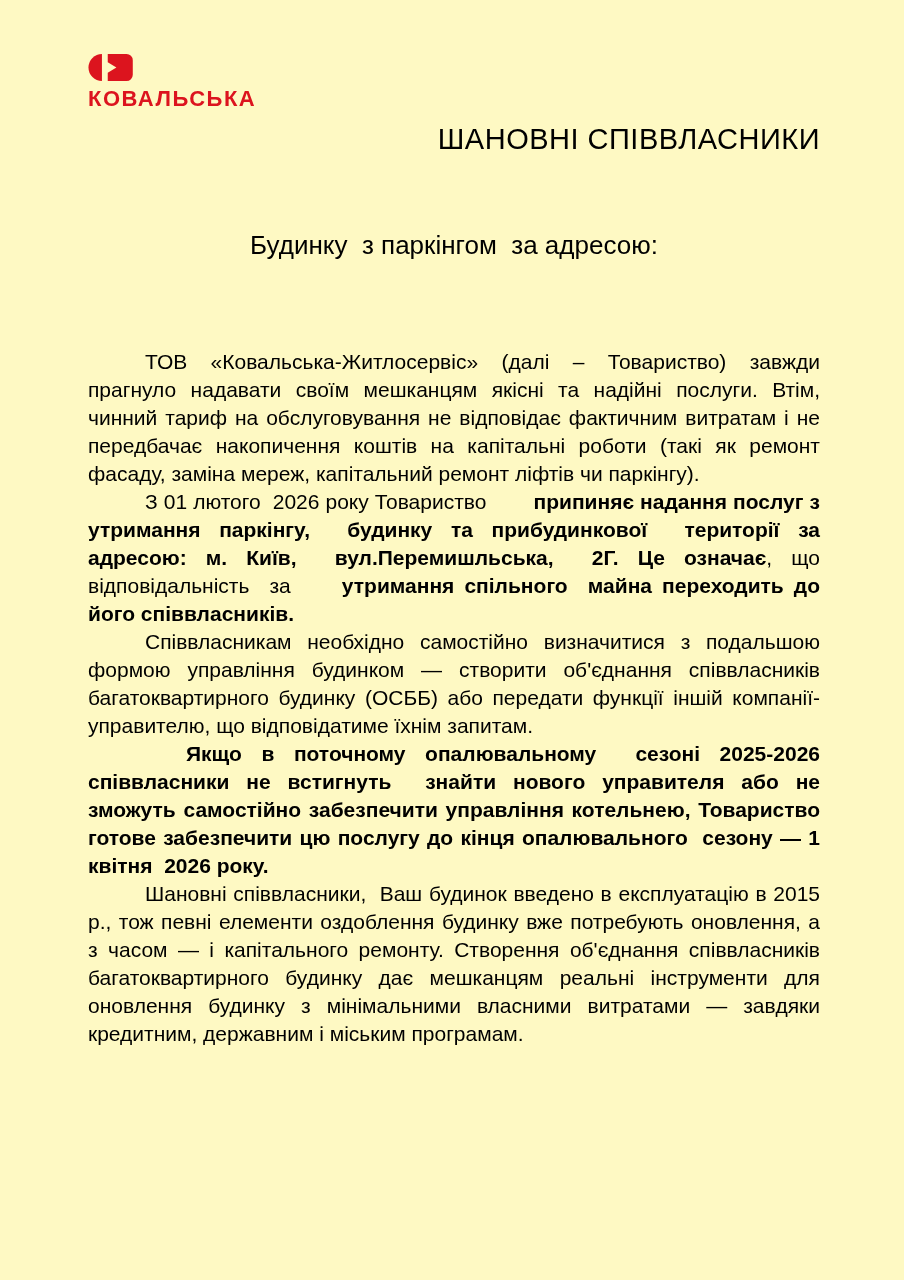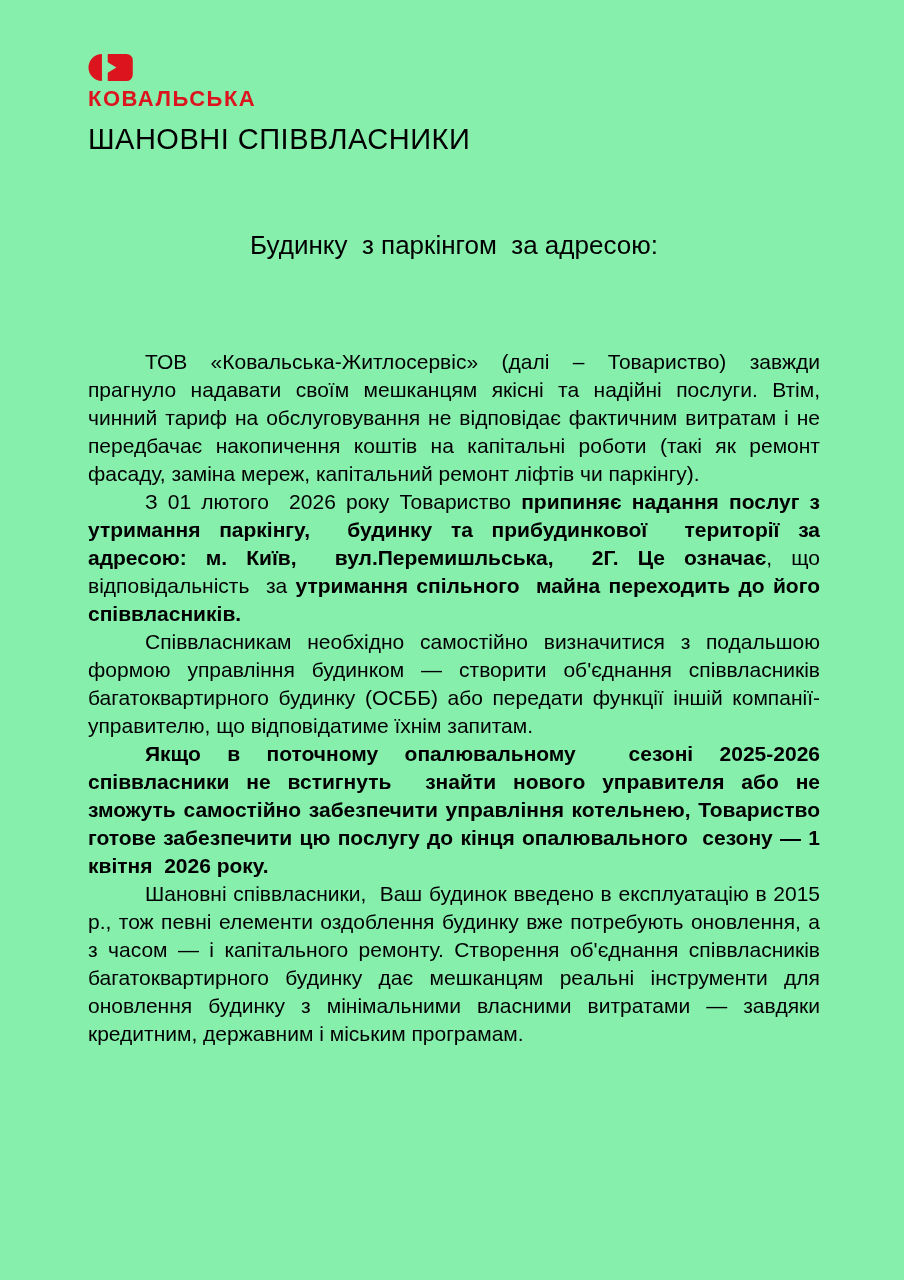--- a/index.html
+++ b/index.html
@@ -6,41 +6,41 @@
     margin: 0;
     padding: 0;
     background: #ffffff;
   }
   .page {
     position: relative;
     width: 904px;
     height: 1280px;
     box-sizing: border-box;
     padding: 52px 84px 0 88px;
-    background: #86efac;
+    background: #fef9c3;
     color: #000000;
     font-family: "Liberation Sans", sans-serif;
     overflow: hidden;
   }
   .logo { line-height: 0; }
   .logo-icon { display: block; }
   .logo-text {
     display: inline-block;
     margin-top: 3px;
     font-size: 22px;
     line-height: 24px;
     font-weight: 700;
     letter-spacing: 1.5px;
   }
   .title {
     margin: 12px 0 0 0;
     font-size: 29px;
     line-height: 33px;
     font-weight: 400;
-    text-align: left;
+    text-align: right;
     letter-spacing: 0.5px;
   }
   .subtitle {
     margin-top: 14px;
     text-align: center;
     font-weight: 400;
     font-size: 26px;
     line-height: 30px;
     white-space: pre;
   }
@@ -48,21 +48,21 @@
     margin-top: 28px;
     font-size: 21px;
     line-height: 28px;
   }
   .para {
     margin: 0;
     text-align: justify;
     text-indent: 57px;
     white-space: pre-wrap;
   }
-  .b { font-weight: 700; }
+  .b { font-weight: 700; margin-left: 41px; }
 </style>
 </head>
 <body>
 
 <div class="page">
 
   <header>
     <div class="logo">
       <svg class="logo-icon" width="52" height="32" viewBox="0 0 54 33" aria-hidden="true">
         <path class="brand-fill" d="M14.5 2 A 13.5 13.5 0 0 0 14.5 30 Z" fill="#DC141E"></path>

